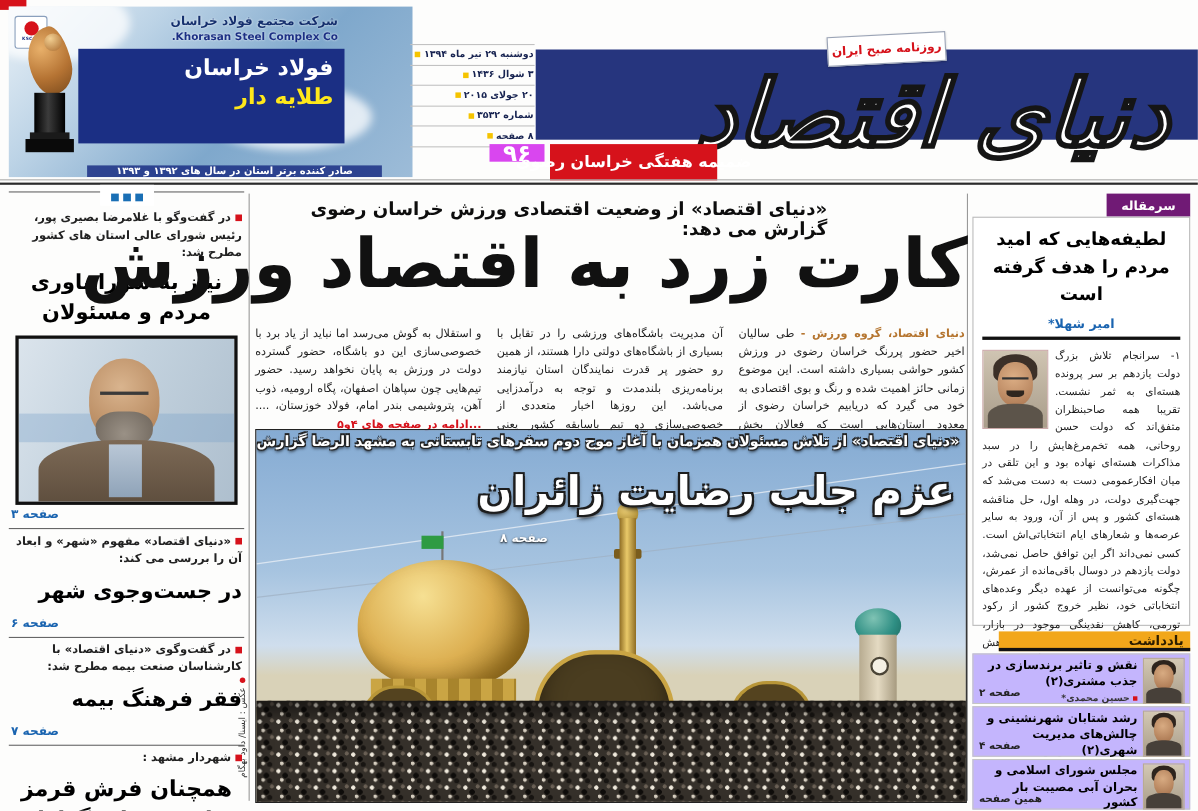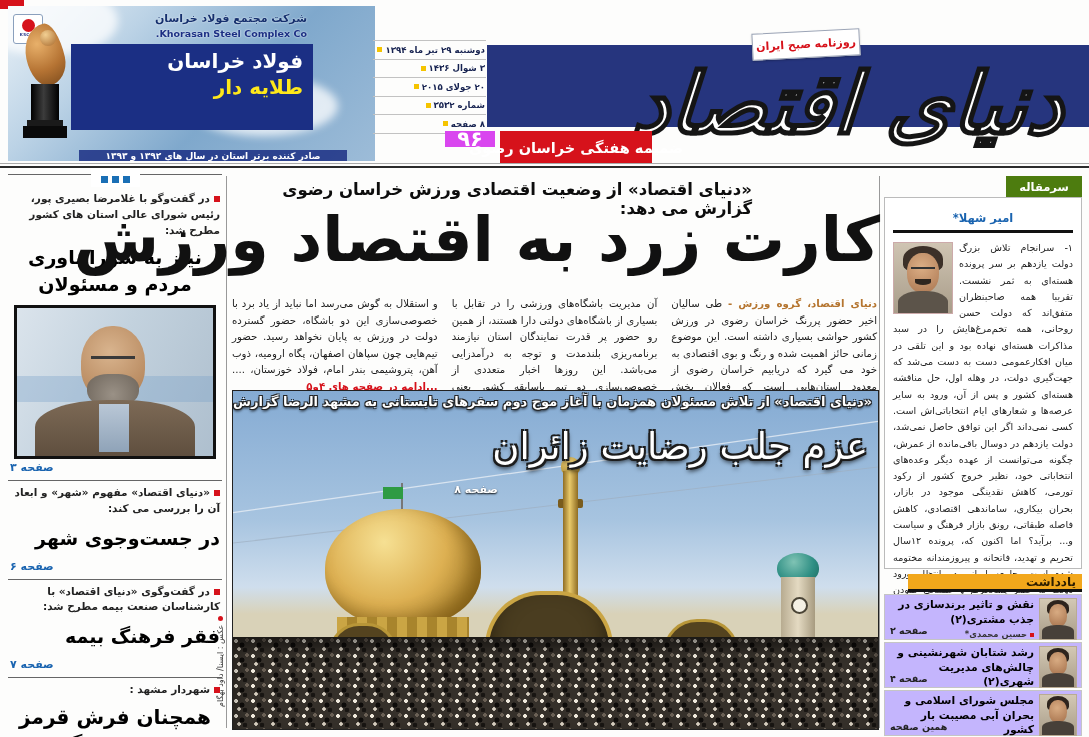--- a/index.html
+++ b/index.html
@@ -68,21 +68,21 @@
   .main-body{left:232px;top:296px;width:645px;height:90px;display:flex;flex-direction:row;gap:14px;direction:rtl;}
   .main-col{flex:1;font-size:10.2px;line-height:1.62;color:#1c1c1c;text-align:justify;text-align-last:right;}
   .lead-label{font-weight:bold;color:#b5752f;}
   .more-red{color:#d6121b;font-weight:bold;}
   
   .photo{left:232px;top:390px;width:645px;height:338px;border:1px solid #222;overflow:hidden;
      background:linear-gradient(#85abd3 0%,#a7c4e0 38%,#cfdeed 58%,#d9d2b8 66%);}
   .wires{position:absolute;left:0;top:0;width:100%;height:60%;}
   .ph-kicker{position:absolute;left:6px;right:6px;top:3px;color:#fff;font-size:13px;font-weight:bold;text-align:center;white-space:nowrap;
      text-shadow:-1px -1px 0 #222,1px -1px 0 #222,-1px 1px 0 #222,1px 1px 0 #222,0 2px 3px #000;}
-  .ph-headline{position:absolute;right:10px;top:34px;color:#fff;font-size:37px;font-weight:400;
+  .ph-headline{position:absolute;right:10px;top:34px;color:#fff;font-size:37px;font-weight:700;
      text-shadow:-2px -2px 0 #1d1d1d,2px -2px 0 #1d1d1d,-2px 2px 0 #1d1d1d,2px 2px 0 #1d1d1d,0 3px 5px #000;}
   .ph-page{position:absolute;right:380px;top:92px;color:#fff;font-size:11px;font-weight:bold;text-shadow:0 1px 2px #000;}
   .dome{position:absolute;left:92px;top:118px;width:156px;height:118px;border-radius:50% 50% 46% 46%;
      background:radial-gradient(circle at 38% 28%,#f6e093,#ddb052 48%,#96701e 90%);box-shadow:inset -10px -8px 18px rgba(90,60,0,.45);}
   .dome-drum{position:absolute;left:104px;top:226px;width:132px;height:34px;background:repeating-linear-gradient(90deg,#caa544 0 10px,#a8842c 10px 20px);}
   .flagpole{position:absolute;left:168px;top:92px;width:2px;height:30px;background:#777;}
   .flag{position:absolute;left:150px;top:96px;width:20px;height:12px;background:#2e9b43;}
   .minaret{position:absolute;left:330px;top:80px;width:15px;height:180px;background:linear-gradient(90deg,#8f6d24,#e9c969 45%,#8f6d24);}
   .minaret-balc{position:absolute;left:325px;top:108px;width:25px;height:9px;background:#7a5c1d;border-radius:2px;}
   .minaret-cap{position:absolute;left:328px;top:66px;width:19px;height:18px;border-radius:50% 50% 40% 40%;background:radial-gradient(circle at 40% 30%,#f0d37a,#9a7820);}
@@ -100,21 +100,21 @@
        radial-gradient(circle at 14px 3px,#6a6055 1.6px,transparent 2.1px),
        radial-gradient(circle at 6px 12px,#d6cec0 1.5px,transparent 2px),
        radial-gradient(circle at 12px 13px,#181512 2px,transparent 2.6px);
      background-size:17px 15px;box-shadow:inset 0 10px 14px rgba(0,0,0,.5);}
   .credit{left:216px;top:592px;height:136px;writing-mode:vertical-rl;transform:rotate(180deg);font-size:8px;color:#333;text-align:center;}
   .credit .dot{display:inline-block;width:5px;height:5px;border-radius:50%;background:#d6121b;margin:3px 0;}
   
   .vdiv1{left:226px;top:176px;width:1px;height:552px;background:#999;}
   .vdiv2{left:879px;top:176px;width:1px;height:552px;background:#999;}
   
-  .ed-tab{left:1006px;top:176px;width:76px;height:21px;background:#4d7c0f;color:#fff;font-size:11.5px;font-weight:bold;display:flex;align-items:center;justify-content:center;}
+  .ed-tab{left:1006px;top:176px;width:76px;height:21px;background:#701a75;color:#fff;font-size:11.5px;font-weight:bold;display:flex;align-items:center;justify-content:center;}
   .ed-box{left:884px;top:197px;width:198px;height:372px;border:1px solid #bbb;box-sizing:border-box;padding:6px 8px;background:#fff;}
   .ed-headline{font-size:16.5px;font-weight:bold;color:#000;text-align:center;line-height:1.5;margin-top:2px;}
   .ed-author{font-size:11.5px;font-weight:bold;color:#1a64b0;text-align:center;margin:7px 0 5px;}
   .ed-rule{border-top:3px solid #111;margin:0 0 7px;}
   .ed-body{font-size:9.6px;line-height:1.7;color:#1c1c1c;text-align:justify;text-align-last:right;}
   .ed-photo{float:left;width:58px;height:70px;margin:2px 6px 2px 0;border:1px solid #caa;position:relative;overflow:hidden;background:linear-gradient(#cfc4b2,#a99d8a);}
   .ed-photo .hair{position:absolute;left:9px;top:3px;width:40px;height:26px;border-radius:50% 50% 30% 30%;background:#3c3028;}
   .ed-photo .face{position:absolute;left:13px;top:10px;width:32px;height:40px;border-radius:46%;background:radial-gradient(circle at 45% 35%,#dcae85,#b3805a 80%);}
   .ed-photo .stache{position:absolute;left:21px;top:36px;width:16px;height:6px;border-radius:0 0 50% 50%;background:#2f261f;}
   .ed-photo .glasses{position:absolute;left:17px;top:24px;width:24px;height:6px;border-top:2px solid #333;}
@@ -267,20 +267,21 @@
     <div class="iwan3"></div>
     <div class="crowd"></div>
     <div class="ph-kicker rtl">«دنیای اقتصاد» از تلاش مسئولان همزمان با آغاز موج دوم سفرهای تابستانی به مشهد الرضا گزارش می‌دهد:</div>
     <div class="ph-headline rtl">عزم جلب رضایت زائران</div>
     <div class="ph-page">صفحه ۸</div>
   </div>
   <div class="abs credit"><span class="dot"></span><span>عکس : ایسنا/ داود بهگام</span></div>
 
   <div class="abs ed-tab">سرمقاله</div>
   <div class="abs ed-box">
+    <div class="ed-headline rtl">لطیفه‌هایی که امید مردم را هدف گرفته است</div>
     <div class="ed-author">امیر شهلا*</div>
     <div class="ed-rule"></div>
     <div class="ed-body rtl">
       <div class="ed-photo">
         <div class="hair"></div>
         <div class="face"></div>
         <div class="glasses"></div>
         <div class="stache"></div>
         <div class="torso"></div>
       </div>

